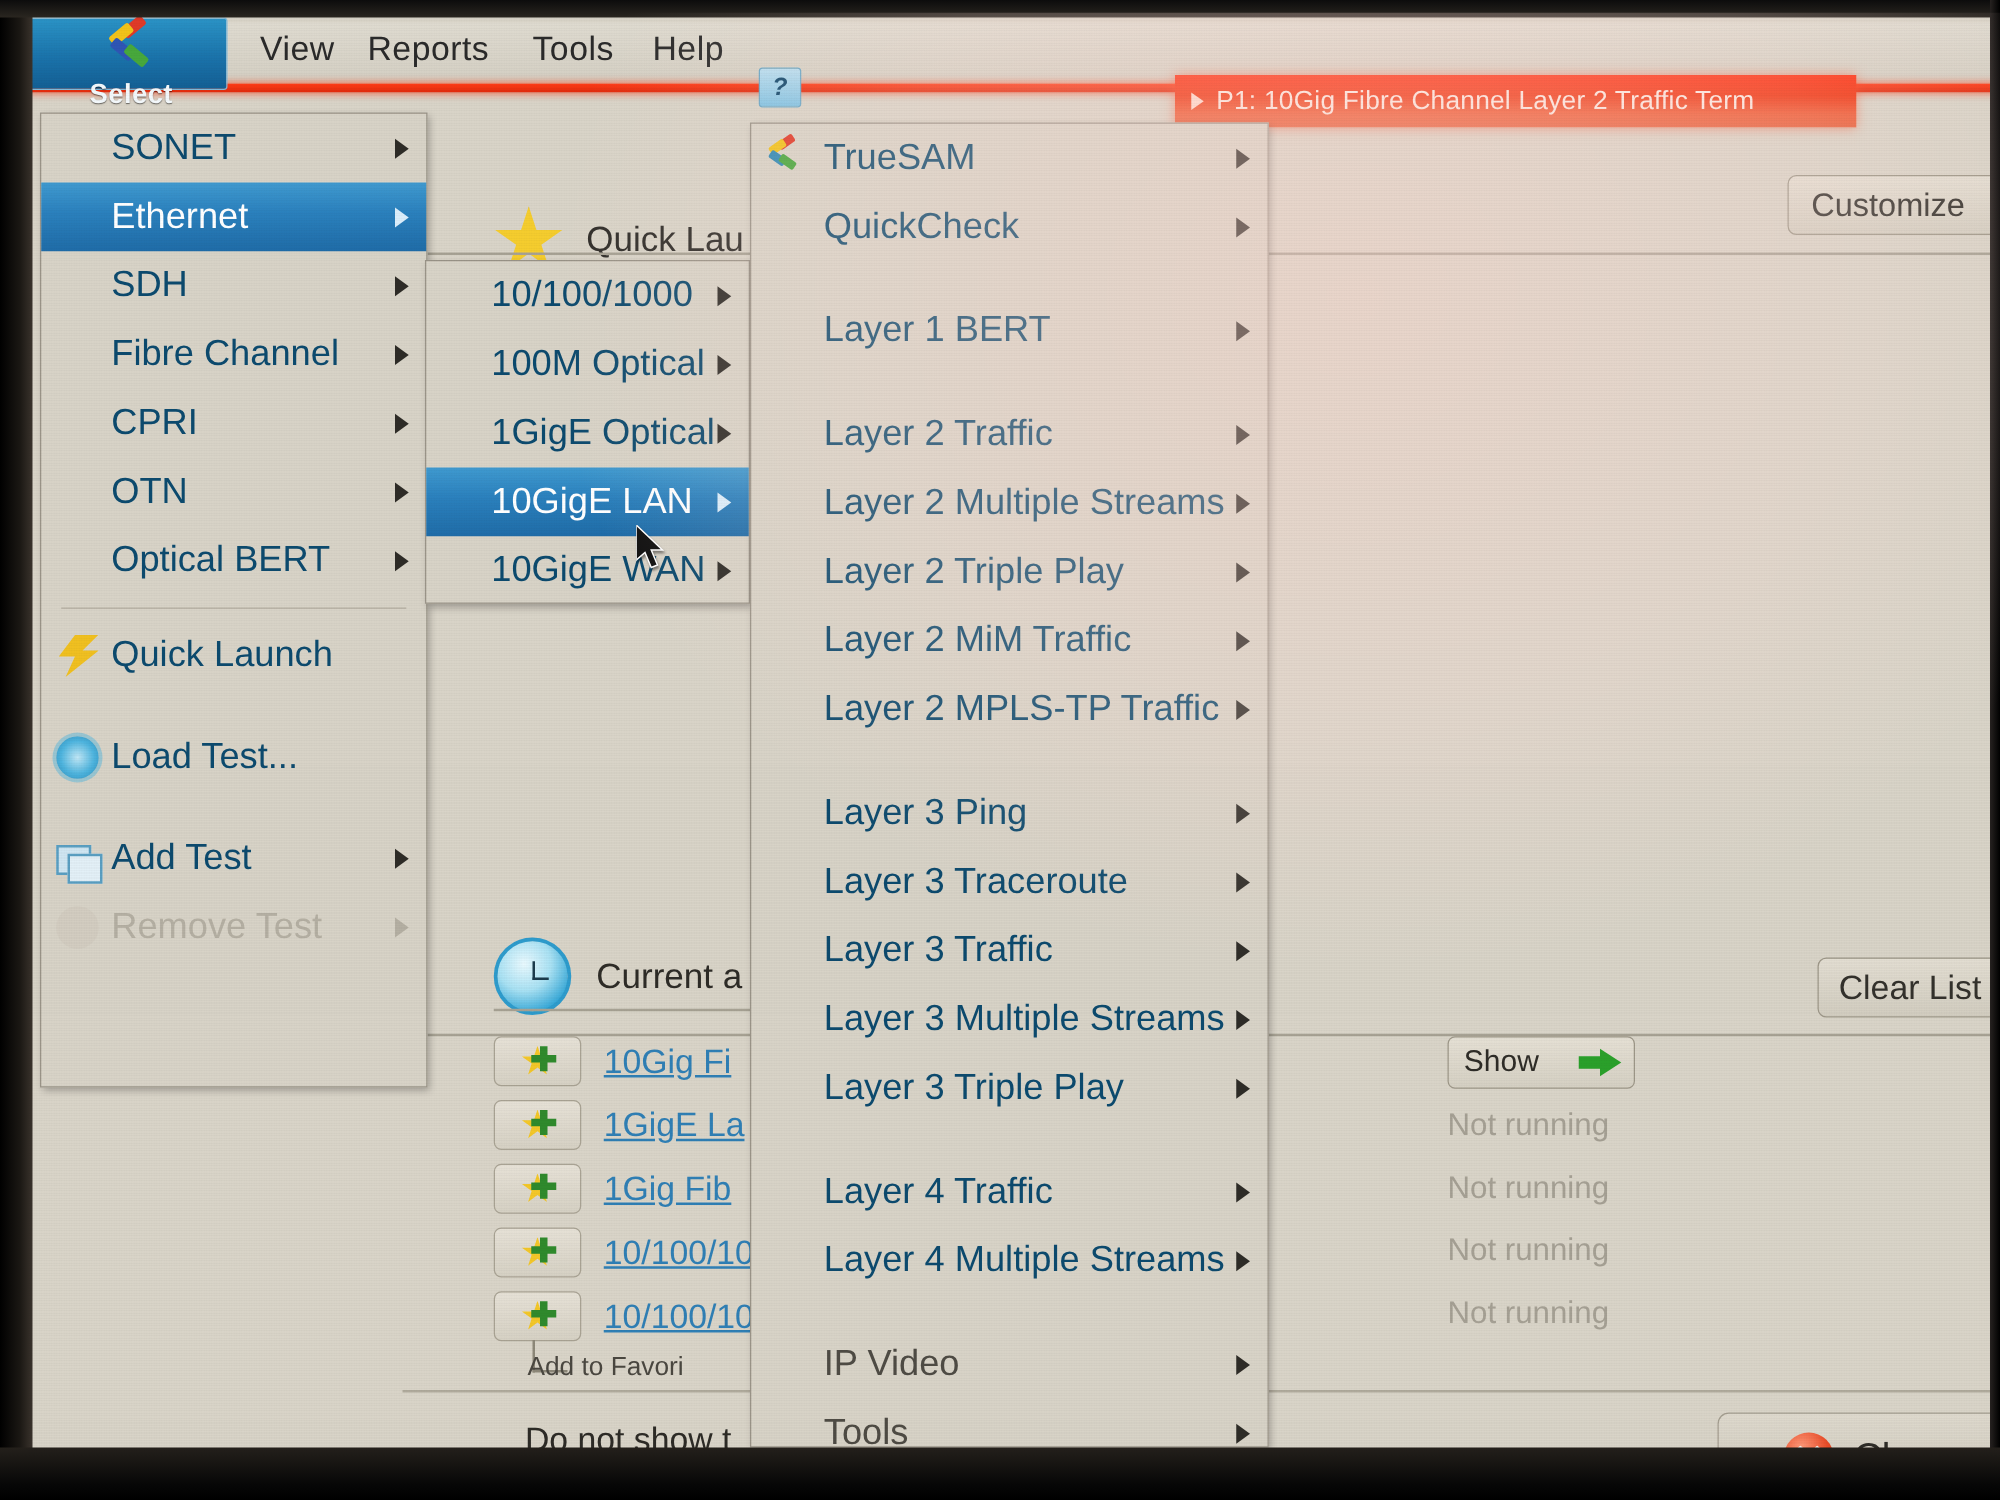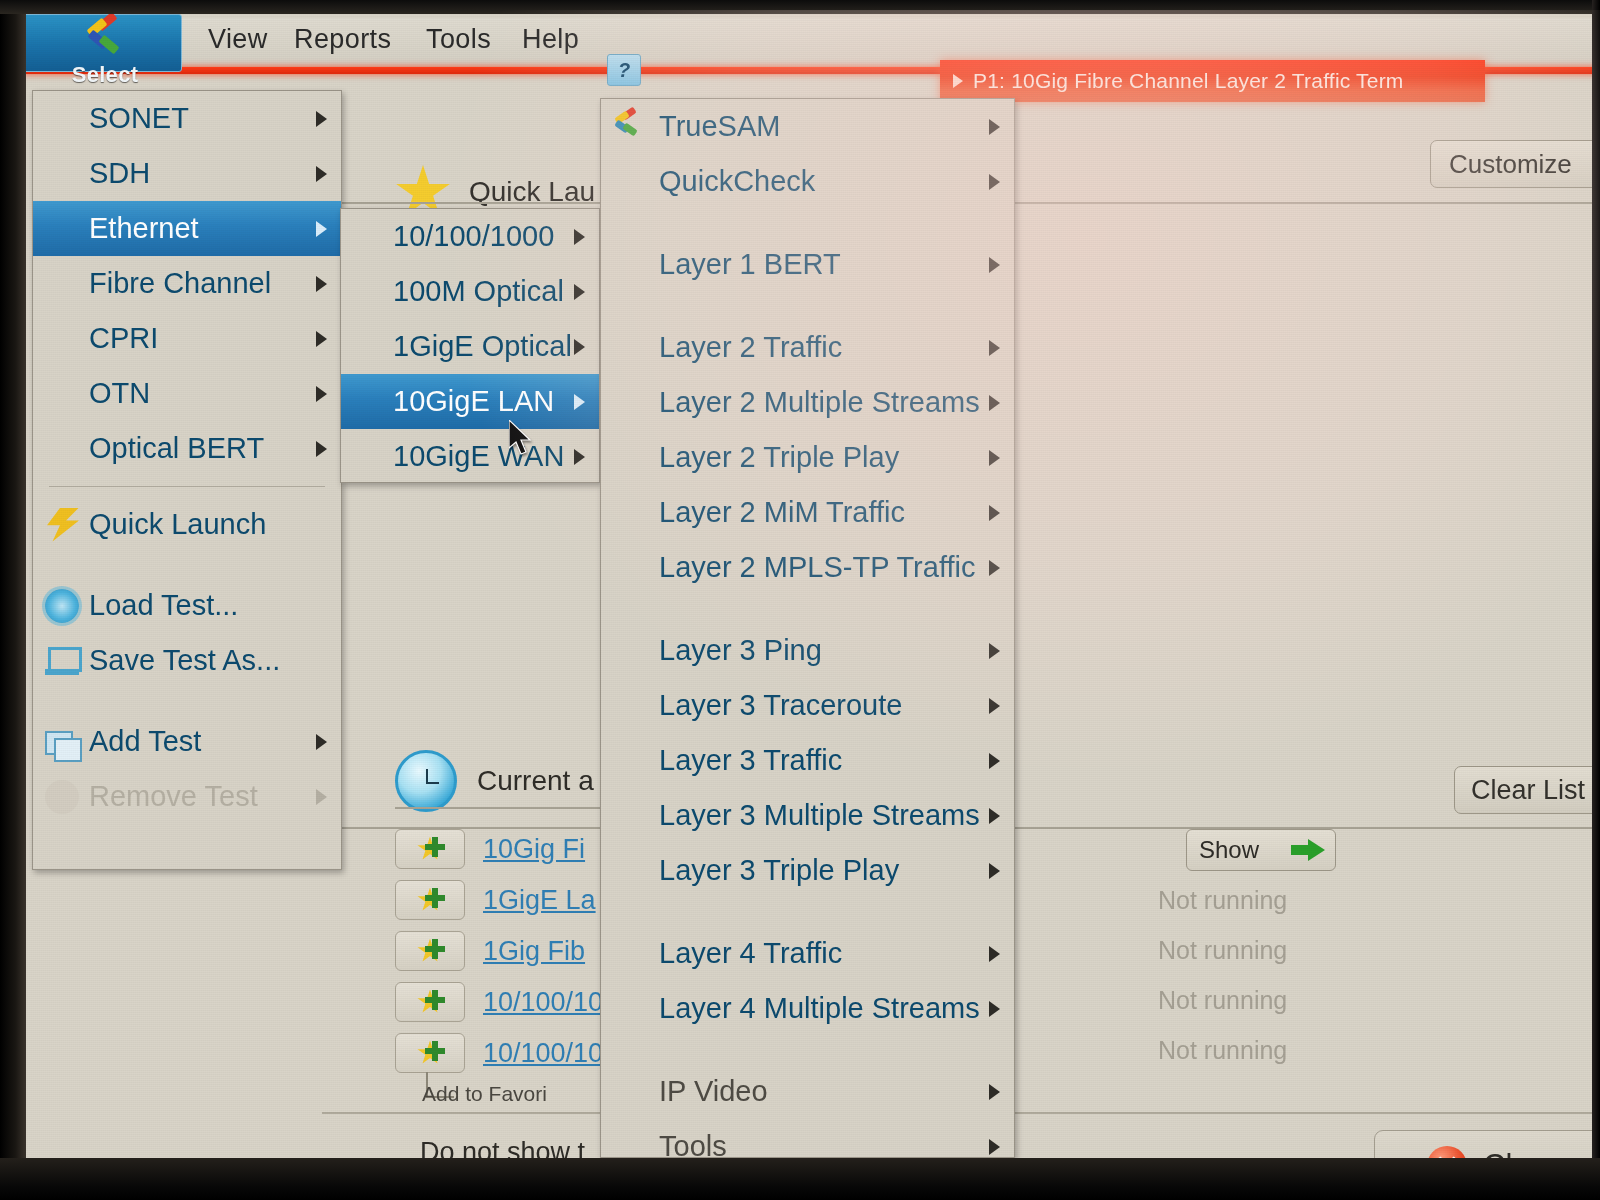--- a/index.html
+++ b/index.html
@@ -170,21 +170,21 @@
   #clearlist-btn{
     position:absolute; left:1432px; top:694px; width:200px; height:48px;
     background:linear-gradient(180deg,#e3ded2 0%,#d2cdc0 100%);
     border:1px solid #9d9788; border-radius:7px;
     display:flex; align-items:center; padding-left:16px;
     font-size:27px; color:#33312c;
   }
   #hr-clear{ position:absolute; left:300px; top:755px; width:1330px; height:2px; background:#a7a294; }
 
   #show-btn{
-    position:absolute; left:1164px; top:757px; width:150px; height:42px;
+    position:absolute; left:1136px; top:757px; width:150px; height:42px;
     background:linear-gradient(180deg,#e5e0d4 0%,#d5d0c3 100%);
     border:1px solid #9d9788; border-radius:6px;
     display:flex; align-items:center; justify-content:space-between;
     padding:0 10px 0 12px; font-size:24px; color:#2e2c27;
   }
   .green-arrow{ width:34px;height:22px;position:relative;flex:none; }
   .green-arrow:before{content:"";position:absolute;left:0;top:6px;width:20px;height:10px;background:#2aa02a;}
   .green-arrow:after{content:"";position:absolute;left:17px;top:0;width:0;height:0;
     border-left:17px solid #2aa02a;border-top:11px solid transparent;border-bottom:11px solid transparent;}
   .notrunning{ position:absolute; left:1136px; font-size:25px; color:#a5a094; }
@@ -385,26 +385,26 @@
     <div id="test-tab">
       <span class="tri"></span>
       <span>P1: 10Gig Fibre Channel Layer 2 Traffic Term</span>
     </div>
 
     <div class="menu" id="menu-col1">
       <div class="mi">
           <span>SONET</span>
           <span class="arr"></span>
         </div>
+      <div class="mi sel">
+          <span>Ethernet</span>
+          <span class="arr"></span>
+        </div>
       <div class="mi">
           <span>SDH</span>
-          <span class="arr"></span>
-        </div>
-      <div class="mi sel">
-          <span>Ethernet</span>
           <span class="arr"></span>
         </div>
       <div class="mi">
           <span>Fibre Channel</span>
           <span class="arr"></span>
         </div>
       <div class="mi">
           <span>CPRI</span>
           <span class="arr"></span>
         </div>
@@ -419,24 +419,20 @@
 
       <div class="sep"></div>
 
       <div class="mi" style="margin-top:10px">
         <span class="ico ic-bolt"></span>
         <span>Quick Launch</span>
       </div>
       <div class="mi" style="margin-top:26px">
         <span class="ico ic-gear"></span>
         <span>Load Test...</span>
-      </div>
-      <div class="mi">
-        <span class="ico ic-save"></span>
-        <span>Save Test As...</span>
       </div>
       <div class="mi" style="margin-top:26px">
         <span class="ico ic-add"></span>
         <span>Add Test</span>
         <span class="arr"></span>
       </div>
       <div class="mi dim">
         <span class="ico ic-remove"></span>
         <span>Remove Test</span>
         <span class="arr"></span>

